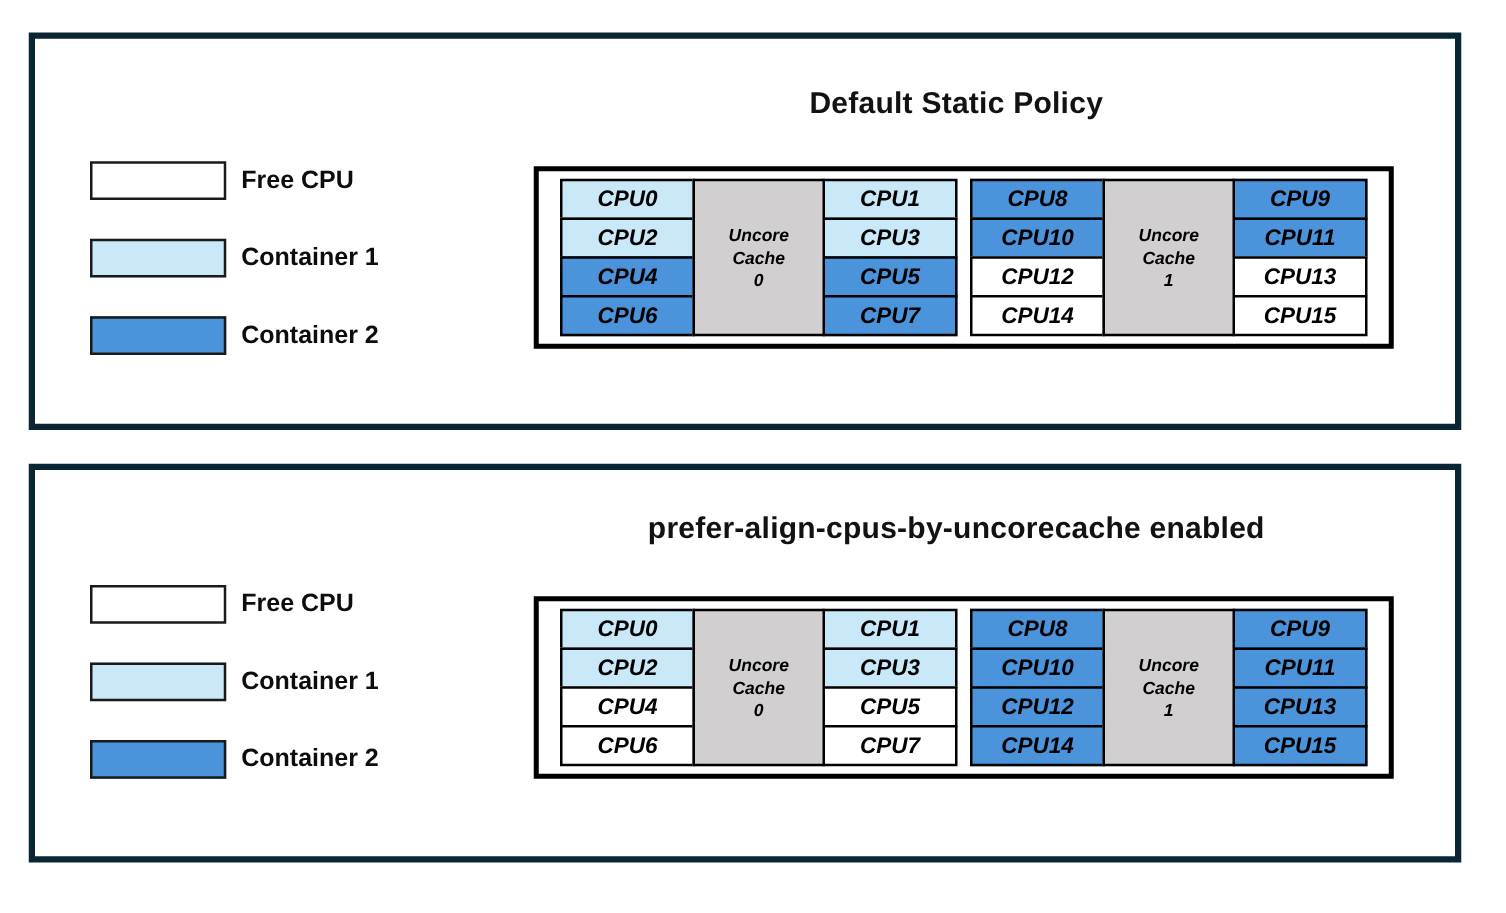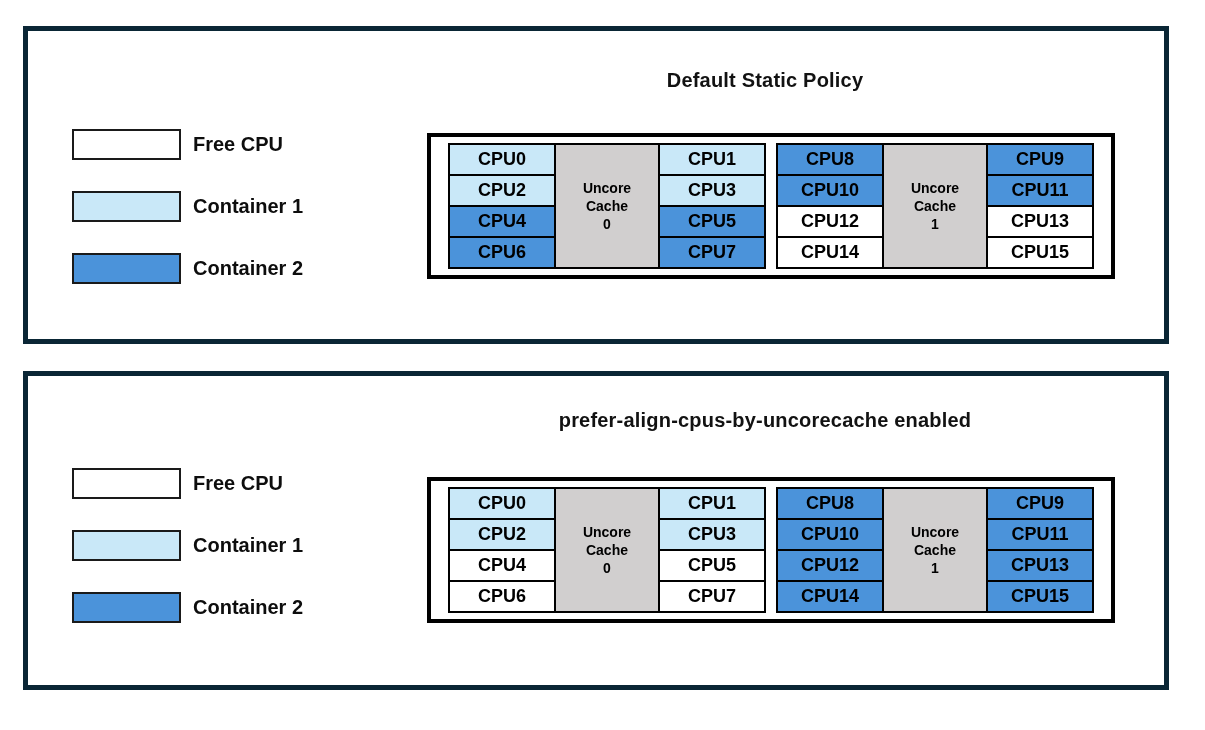--- a/index.html
+++ b/index.html
@@ -24,21 +24,21 @@
   }
   #panel-1 { top: 26px;  height: 318px; }
   #panel-2 { top: 371px; height: 319px; }
 
   .panel-title {
     position: absolute;
     left: 357px;
     width: 760px;
     margin: 0;
     text-align: center;
-    font-size: 20px;
+    font-size: 24px;
     font-weight: bold;
     color: #121212;
     letter-spacing: 0.2px;
   }
   #panel-1 .panel-title { top: 38px; }
   #panel-2 .panel-title { top: 33px; }
 
   .legend {
     position: absolute;
     left: 44px;
@@ -73,20 +73,21 @@
     left: 399px;
     width: 688px;
     height: 146px;
     border: 4px solid #000000;
     box-sizing: border-box;
     background: #ffffff;
     display: flex;
     align-items: center;
     justify-content: center;
     gap: 10px;
+    font-style: italic;
   }
   #panel-1 .cpu-diagram { top: 102px; }
   #panel-2 .cpu-diagram { top: 101px; }
 
   .cache-group {
     display: flex;
     align-items: stretch;
   }
   .cpu-col {
     display: flex;

